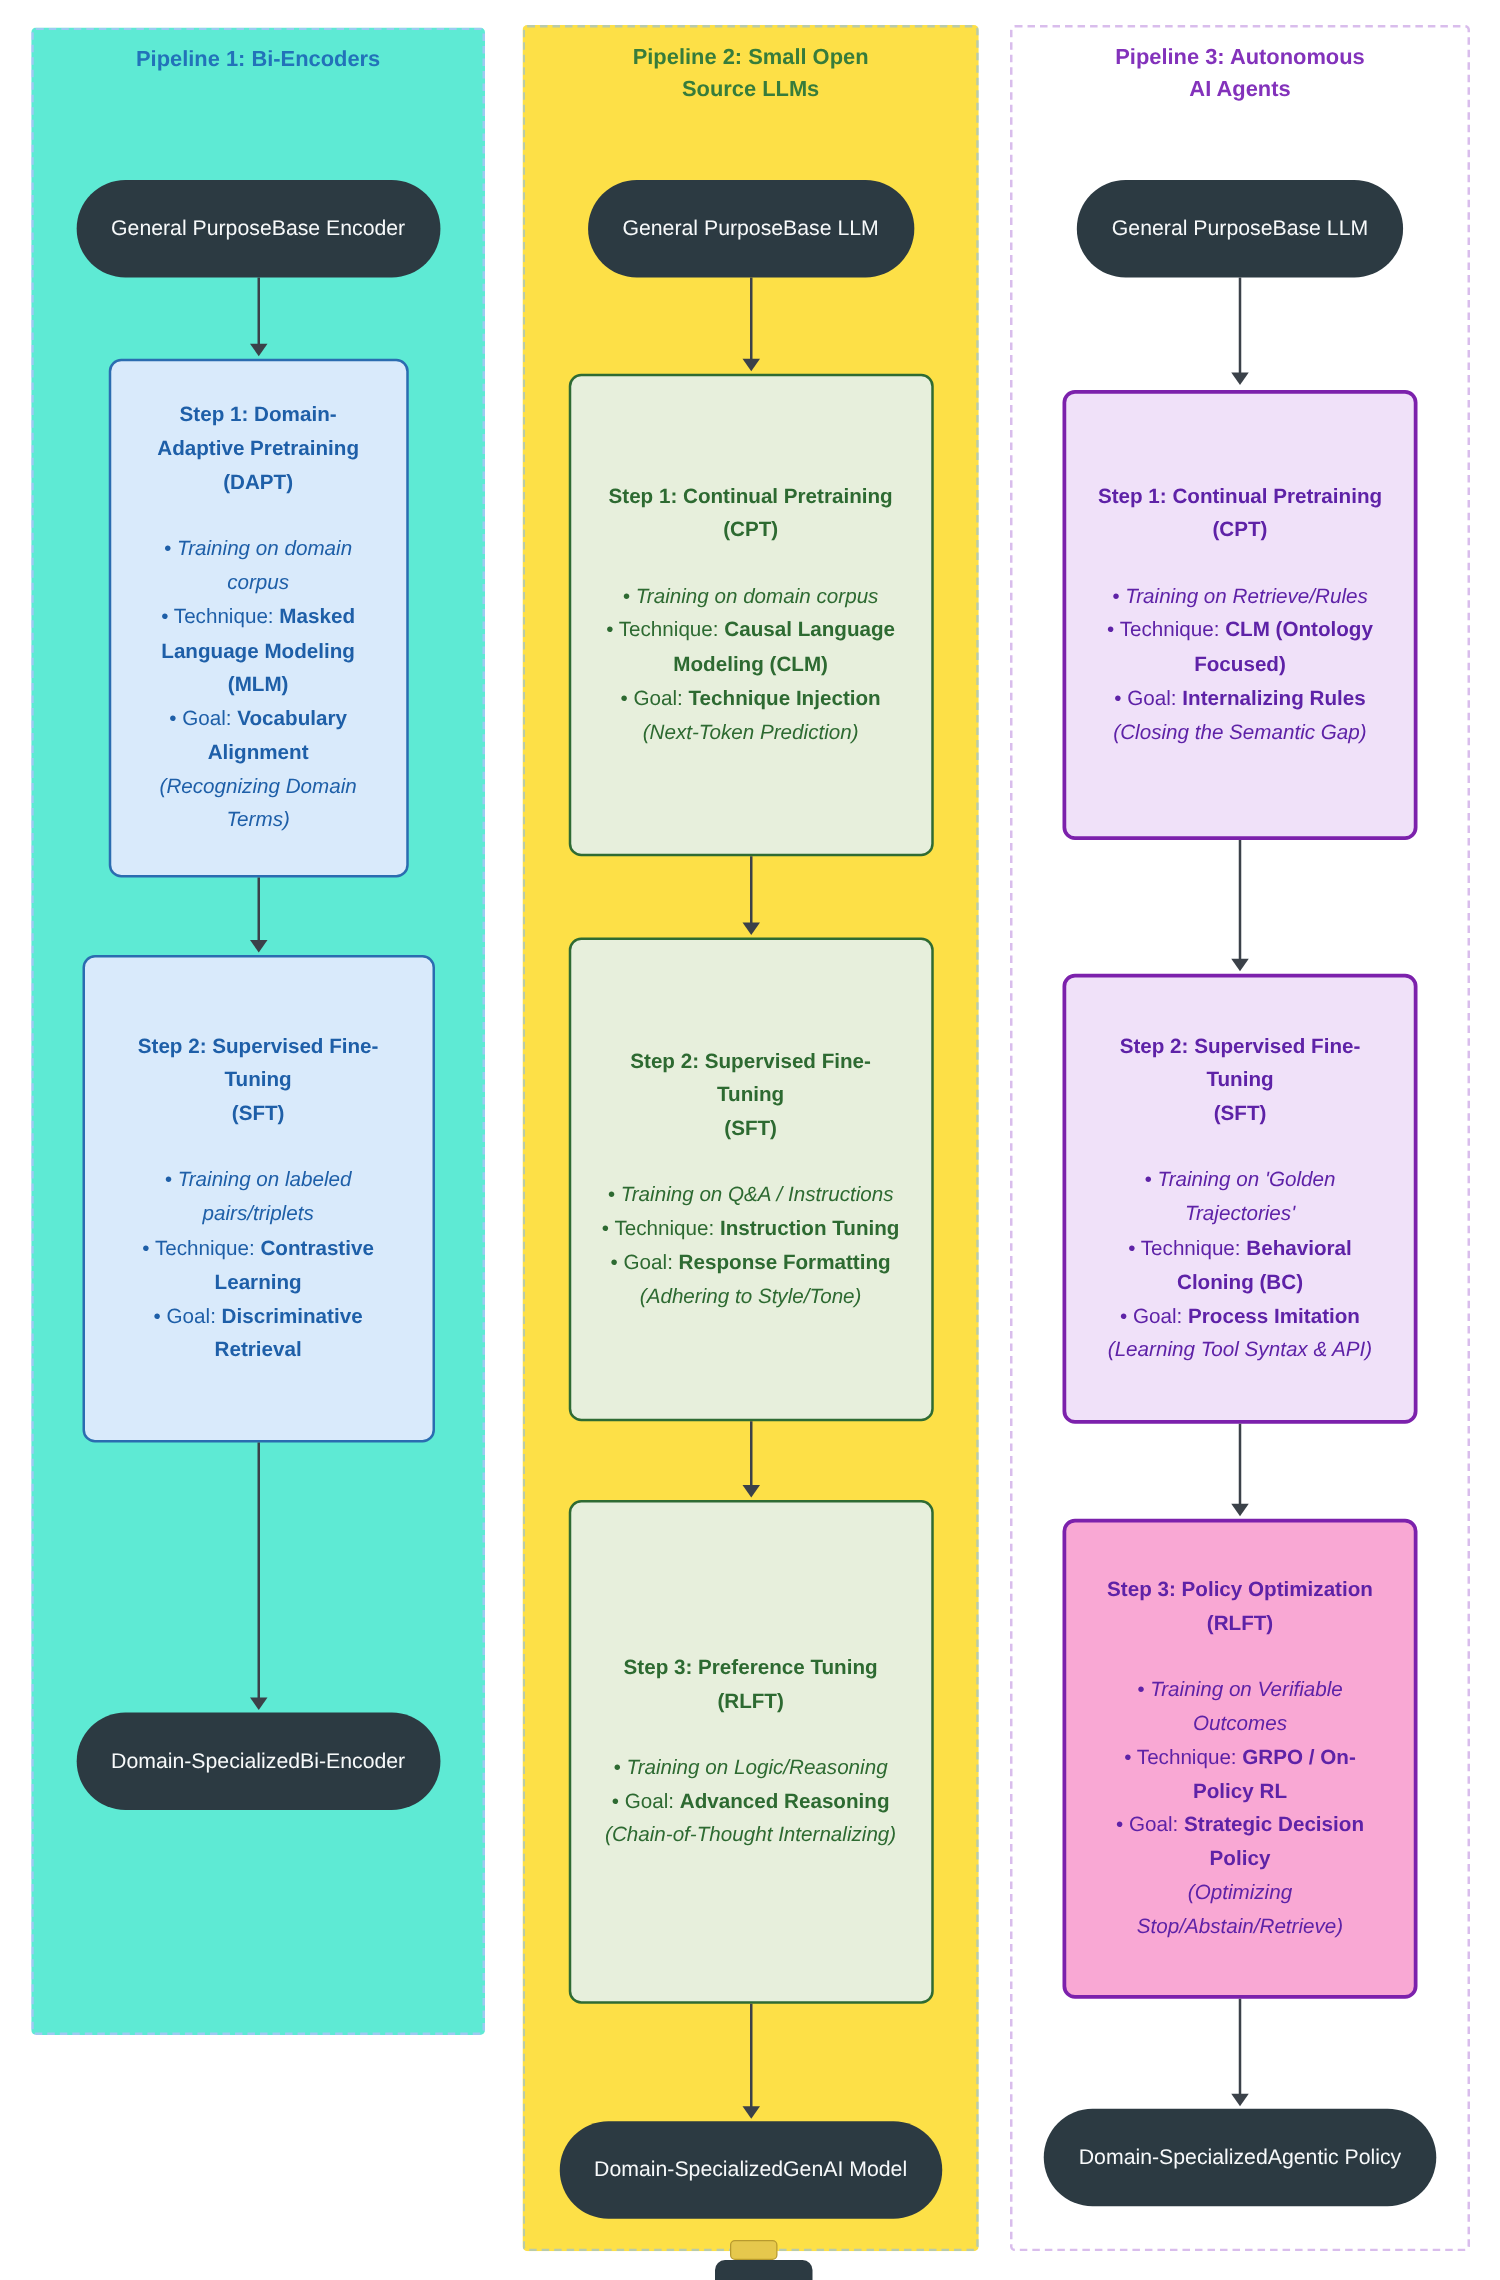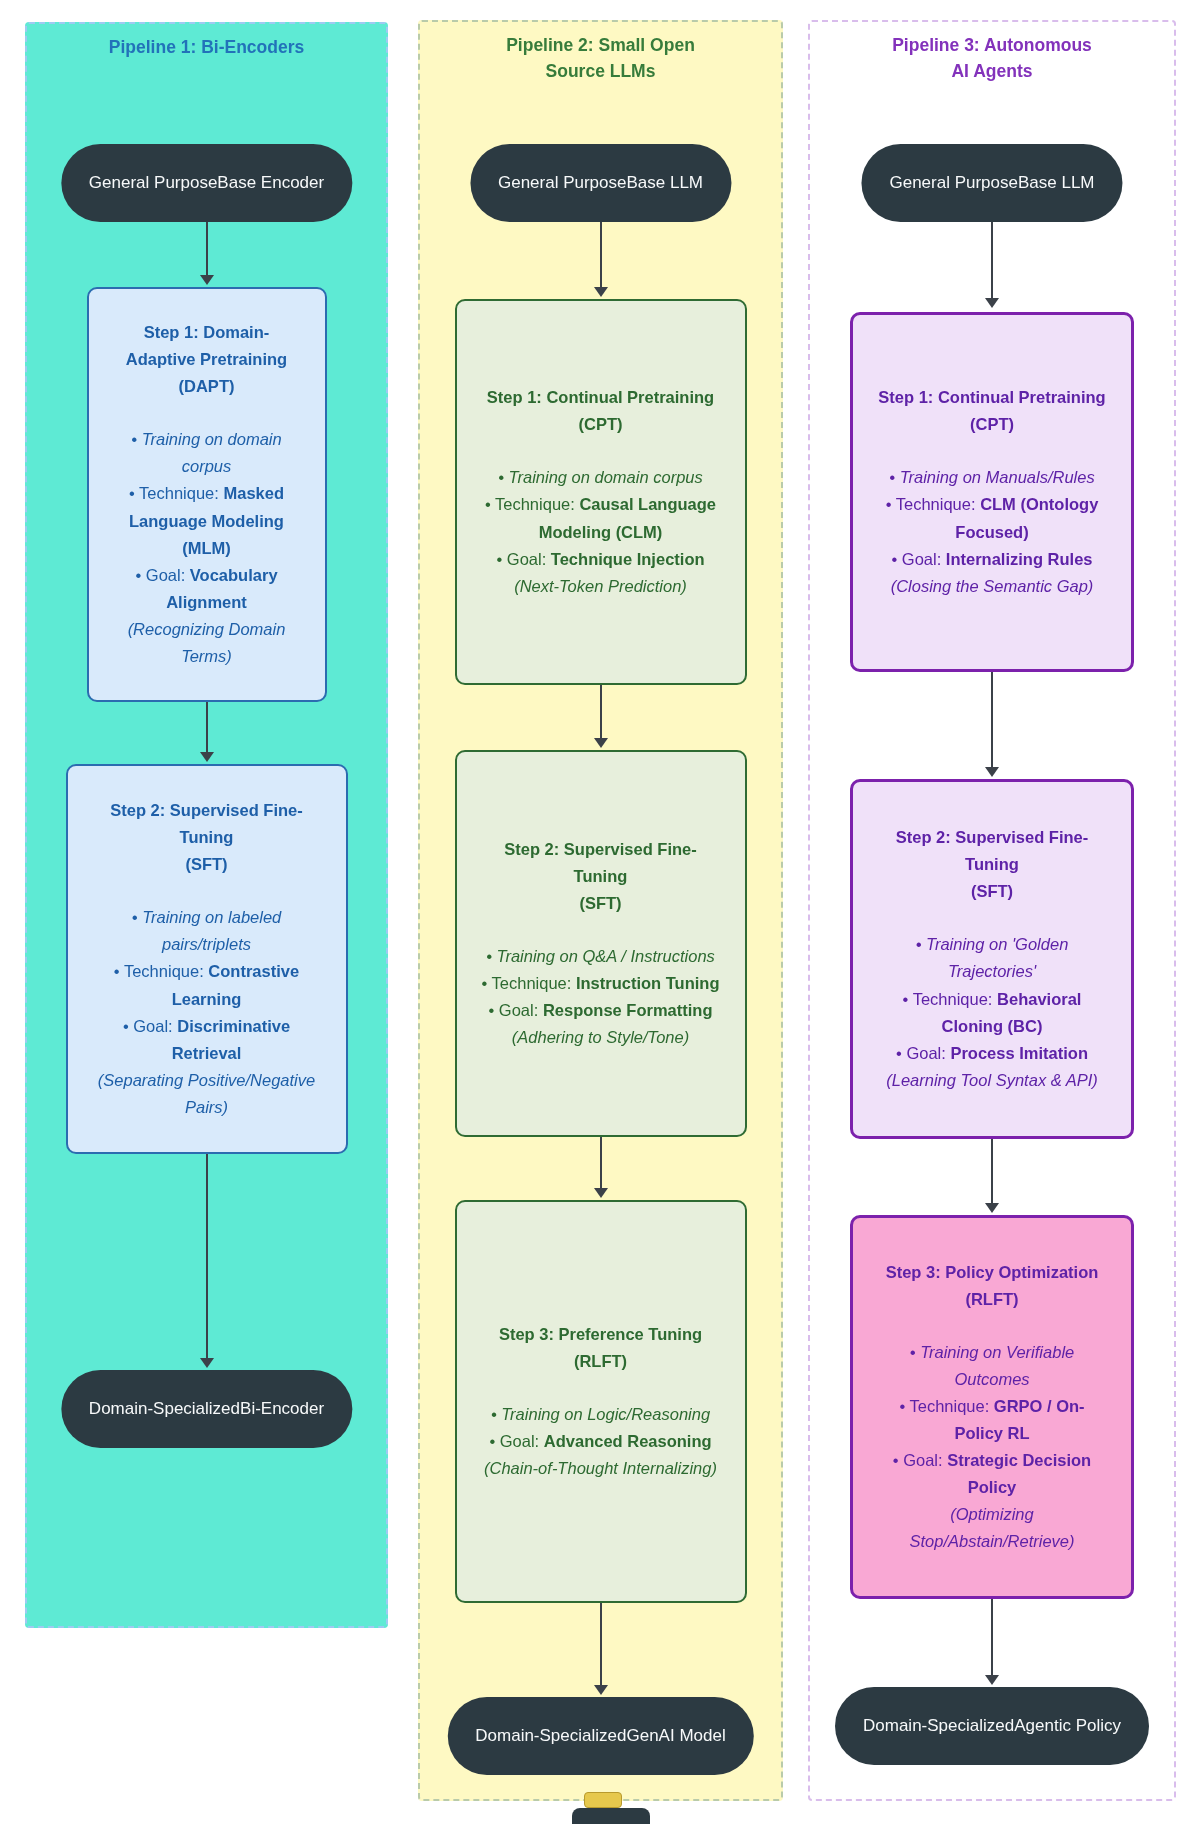--- a/index.html
+++ b/index.html
@@ -78,42 +78,41 @@
           <div class="item"><span>• </span><span>Goal: </span><span class="seg-b">Vocabulary Alignment</span></div>
           <div class="item"><span class="seg-i">(Recognizing Domain Terms)</span></div>
         </div>
       </div>
       <div class="step" style="top: 740px; height: 390px; width: 282px; background: rgb(217, 234, 251); border-color: rgb(43, 108, 176); color: rgb(30, 95, 168);">
         <div class="t"><span>Step 2: Supervised Fine-Tuning</span><br><span>(SFT)</span></div>
         <div class="items">
           <div class="item"><span class="seg-i">• </span><span class="seg-i">Training on labeled pairs/triplets</span></div>
           <div class="item"><span>• </span><span>Technique: </span><span class="seg-b">Contrastive Learning</span></div>
           <div class="item"><span>• </span><span>Goal: </span><span class="seg-b">Discriminative Retrieval</span></div>
-          <div class="item"><span class="seg-i">(Separating Positive/Negative Pairs)</span></div>
         </div>
       </div>
       <div class="arrow" style="top: 198px; height: 63px;">
         <span class="line" style="background: rgb(59, 65, 73);"></span>
         <span class="head" style="border-top-color: rgb(59, 65, 73);"></span>
       </div>
       <div class="arrow" style="top: 678px; height: 60px;">
         <span class="line" style="background: rgb(59, 65, 73);"></span>
         <span class="head" style="border-top-color: rgb(59, 65, 73);"></span>
       </div>
       <div class="arrow" style="top: 1130px; height: 214px;">
         <span class="line" style="background: rgb(59, 65, 73);"></span>
         <span class="head" style="border-top-color: rgb(59, 65, 73);"></span>
       </div>
       <div class="pill" style="top: 1346px; background: rgb(44, 58, 66); color: rgb(247, 249, 250);">
         <span>Domain-Specialized</span>
         <br>
         <span>Bi-Encoder</span>
       </div>
     </section>
-  <section class="col p2" style="border-color: rgb(185, 203, 170); background: #fef9c3;">
+  <section class="col p2" style="border-color: rgb(185, 203, 170); background: #fde047;">
     <h2 class="col-title" style="color: rgb(55, 124, 59);"><span>Pipeline 2: Small Open</span><br><span>Source LLMs</span></h2>
   <div class="pill" style="top: 122px; background: rgb(44, 58, 66); color: rgb(247, 249, 250);">
         <span>General Purpose</span>
         <br>
         <span>Base LLM</span>
       </div>
       <div class="step" style="top: 277px; height: 386px; width: 292px; background: rgb(231, 239, 220); border-color: rgb(47, 107, 51); color: rgb(45, 106, 49);">
         <div class="t"><span>Step 1: Continual Pretraining</span><br><span>(CPT)</span></div>
         <div class="items">
           <div class="item"><span class="seg-i">• </span><span class="seg-i">Training on domain corpus</span></div>
@@ -164,21 +163,21 @@
   <section class="col p3" style="border-color: rgb(217, 189, 236); background: rgb(255, 255, 255);">
     <h2 class="col-title" style="color: rgb(131, 50, 187);"><span>Pipeline 3: Autonomous</span><br><span>AI Agents</span></h2>
   <div class="pill" style="top: 122px; background: rgb(44, 58, 66); color: rgb(247, 249, 250);">
         <span>General Purpose</span>
         <br>
         <span>Base LLM</span>
       </div>
       <div class="step" style="top: 290px; height: 360px; width: 284px; background: rgb(240, 225, 249); border-color: rgb(124, 33, 172); color: rgb(94, 34, 167);">
         <div class="t"><span>Step 1: Continual Pretraining</span><br><span>(CPT)</span></div>
         <div class="items">
-          <div class="item"><span class="seg-i">• </span><span class="seg-i">Training on Manuals/Rules</span></div>
+          <div class="item"><span class="seg-i">• </span><span class="seg-i">Training on Retrieve/Rules</span></div>
           <div class="item"><span>• </span><span>Technique: </span><span class="seg-b">CLM (Ontology Focused)</span></div>
           <div class="item"><span>• </span><span>Goal: </span><span class="seg-b">Internalizing Rules</span></div>
           <div class="item"><span class="seg-i">(Closing the Semantic Gap)</span></div>
         </div>
       </div>
       <div class="step" style="top: 757px; height: 360px; width: 284px; background: rgb(240, 225, 249); border-color: rgb(124, 33, 172); color: rgb(94, 34, 167);">
         <div class="t"><span>Step 2: Supervised Fine-Tuning</span><br><span>(SFT)</span></div>
         <div class="items">
           <div class="item"><span class="seg-i">• </span><span class="seg-i">Training on 'Golden Trajectories'</span></div>
           <div class="item"><span>• </span><span>Technique: </span><span class="seg-b">Behavioral Cloning (BC)</span></div>

